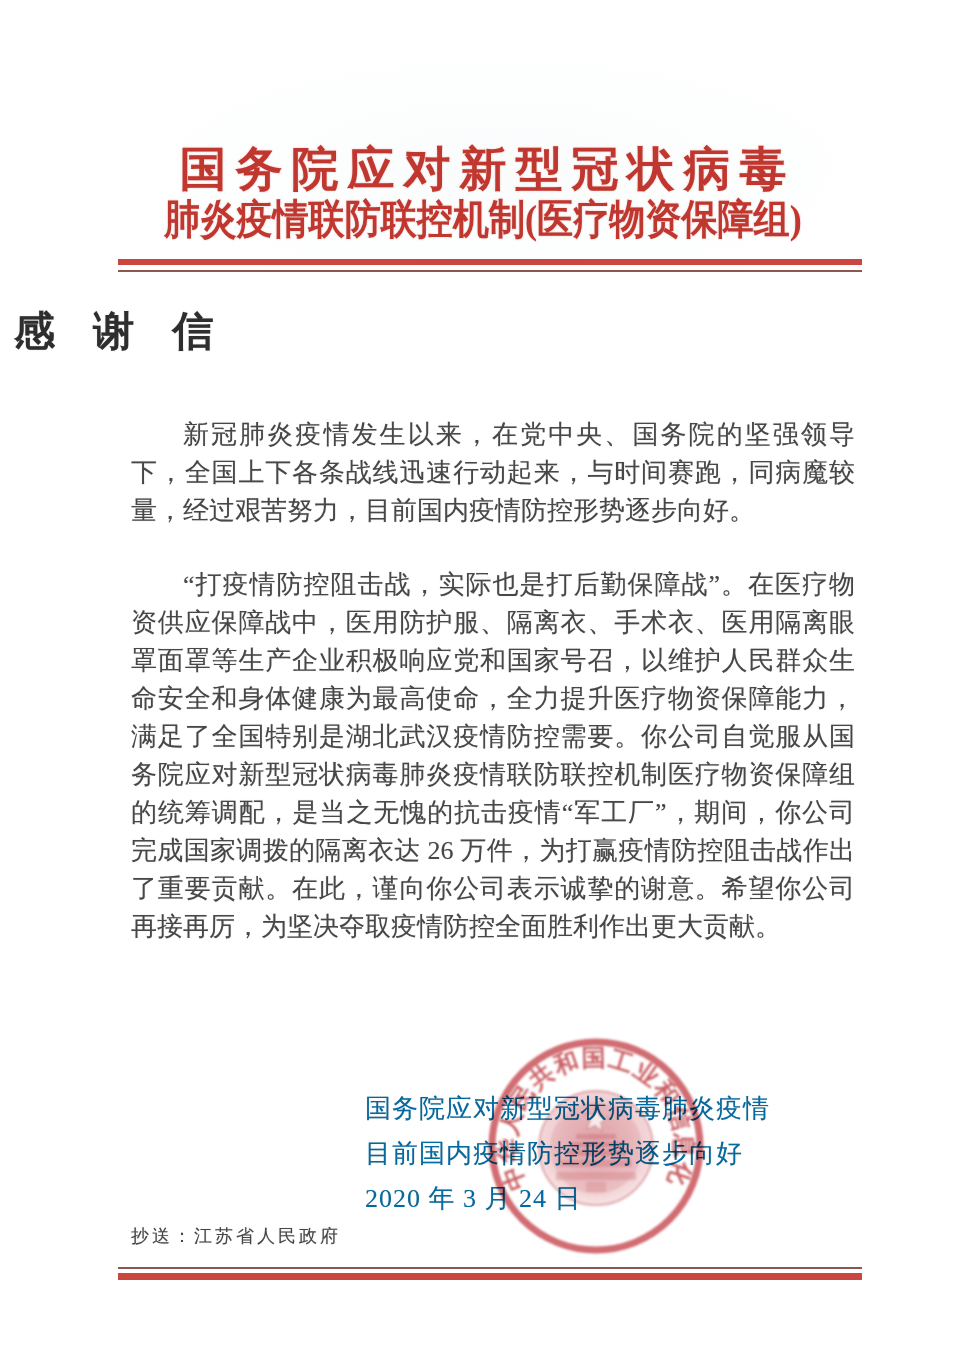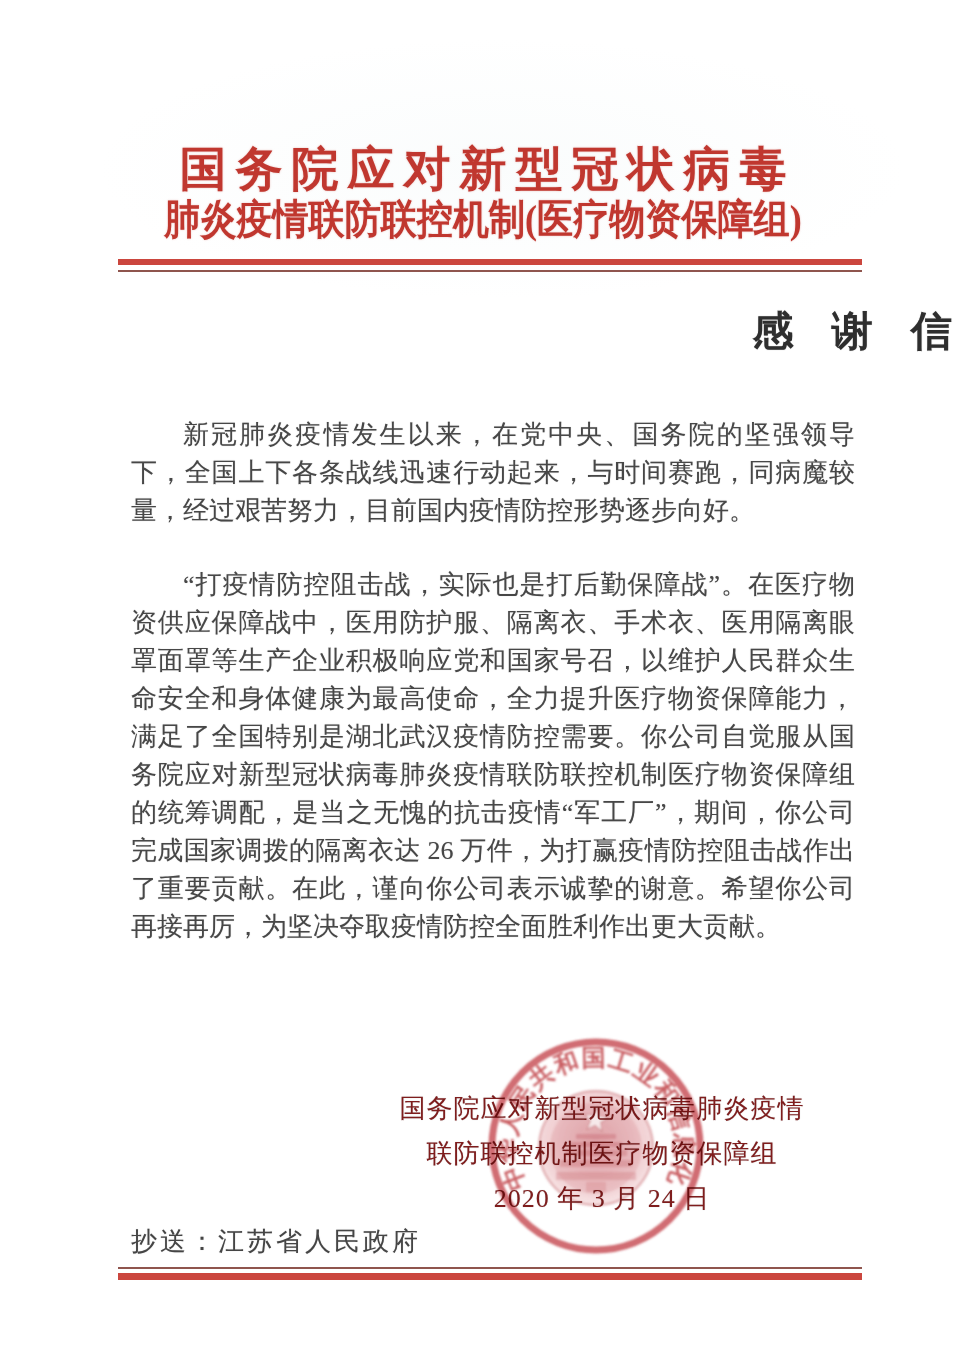--- a/index.html
+++ b/index.html
@@ -28,21 +28,21 @@
     text-align:center; font-size:41px; font-weight:bold;
     color:#c0372f; letter-spacing:0;
     text-shadow:0 0 2px rgba(192,55,47,0.35);
     transform:scaleX(0.88); transform-origin:50% 50%;
     white-space:nowrap;
   }
   .rule-top-thick { position:absolute; left:118px; right:104px; top:243px; height:6px; background:#cb463e; }
   .rule-top-thin  { position:absolute; left:118px; right:104px; top:254px; height:2px; background:#8f554e; }
   .letter-title {
     position:absolute; top:288px; left:0; width:100%;
-    text-align:right; font-size:41px; font-weight:bold;
+    text-align:left; font-size:41px; font-weight:bold;
     color:#2e2e2e; letter-spacing:14px; text-indent:14px;
     text-shadow:0 0 1px rgba(40,40,40,0.4);
     white-space:nowrap;
   }
   .salutation {
     position:absolute; top:362px; left:131px;
     font-size:28px; color:#454545; letter-spacing:7px;
     text-shadow:0 0 1px rgba(60,60,60,0.35);
     white-space:nowrap;
   }
@@ -50,27 +50,27 @@
     position:absolute; left:131px; width:724px;
     font-size:26px; line-height:38px; color:#474747;
     text-align:justify; text-justify:inter-ideograph;
     text-indent:52px;
     text-shadow:0 0 1px rgba(60,60,60,0.3);
   }
   .body-par.p1 { top:400px; }
   .body-par.p2 { top:550px; }
   .signature {
     position:absolute; top:1070px; left:365px; width:474px;
-    text-align:center; font-size:26px; line-height:45px;
-    color:#7f1d1d; letter-spacing:1px;
+    text-align:left; font-size:26px; line-height:45px;
+    color:#0369a1; letter-spacing:1px;
     text-shadow:0 0 1px rgba(60,60,60,0.3);
   }
   .cc-line {
     position:absolute; top:1208px; left:131px;
-    font-size:26px; color:#454545; letter-spacing:3px;
+    font-size:18px; color:#454545; letter-spacing:3px;
     text-shadow:0 0 1px rgba(60,60,60,0.3);
     white-space:nowrap;
   }
   .rule-bottom-thin  { position:absolute; left:118px; right:104px; top:1251px; height:2px; background:#8f554e; }
   .rule-bottom-thick { position:absolute; left:118px; right:104px; top:1257px; height:7px; background:#cb463e; }
   .seal {
     position:absolute; left:476px; top:1010px; width:240px; height:240px;
     mix-blend-mode:multiply; opacity:0.93;
   }
 </style>
@@ -89,21 +89,21 @@
 
   <div class="letter-title">感 谢 信</div>
 
 
   <p class="body-par p1">新冠肺炎疫情发生以来，在党中央、国务院的坚强领导下，全国上下各条战线迅速行动起来，与时间赛跑，同病魔较量，经过艰苦努力，目前国内疫情防控形势逐步向好。</p>
 
   <p class="body-par p2">“打疫情防控阻击战，实际也是打后勤保障战”。在医疗物资供应保障战中，医用防护服、隔离衣、手术衣、医用隔离眼罩面罩等生产企业积极响应党和国家号召，以维护人民群众生命安全和身体健康为最高使命，全力提升医疗物资保障能力，满足了全国特别是湖北武汉疫情防控需要。你公司自觉服从国务院应对新型冠状病毒肺炎疫情联防联控机制医疗物资保障组的统筹调配，是当之无愧的抗击疫情“军工厂”，期间，你公司完成国家调拨的隔离衣达 26 万件，为打赢疫情防控阻击战作出了重要贡献。在此，谨向你公司表示诚挚的谢意。希望你公司再接再厉，为坚决夺取疫情防控全面胜利作出更大贡献。</p>
 
   <div class="signature">
     <div>国务院应对新型冠状病毒肺炎疫情</div>
-    <div>联防联控机制医疗物资保障组</div>
+    <div>目前国内疫情防控形势逐步向好</div>
     <div>2020 年 3 月 24 日</div>
   </div>
 
   <div class="cc-line">抄送：江苏省人民政府</div>
 
   <div class="rule-bottom-thin"></div>
   <div class="rule-bottom-thick"></div>
 
   <svg class="seal" viewBox="-120 -120 240 240" xmlns="http://www.w3.org/2000/svg">
     <defs>

